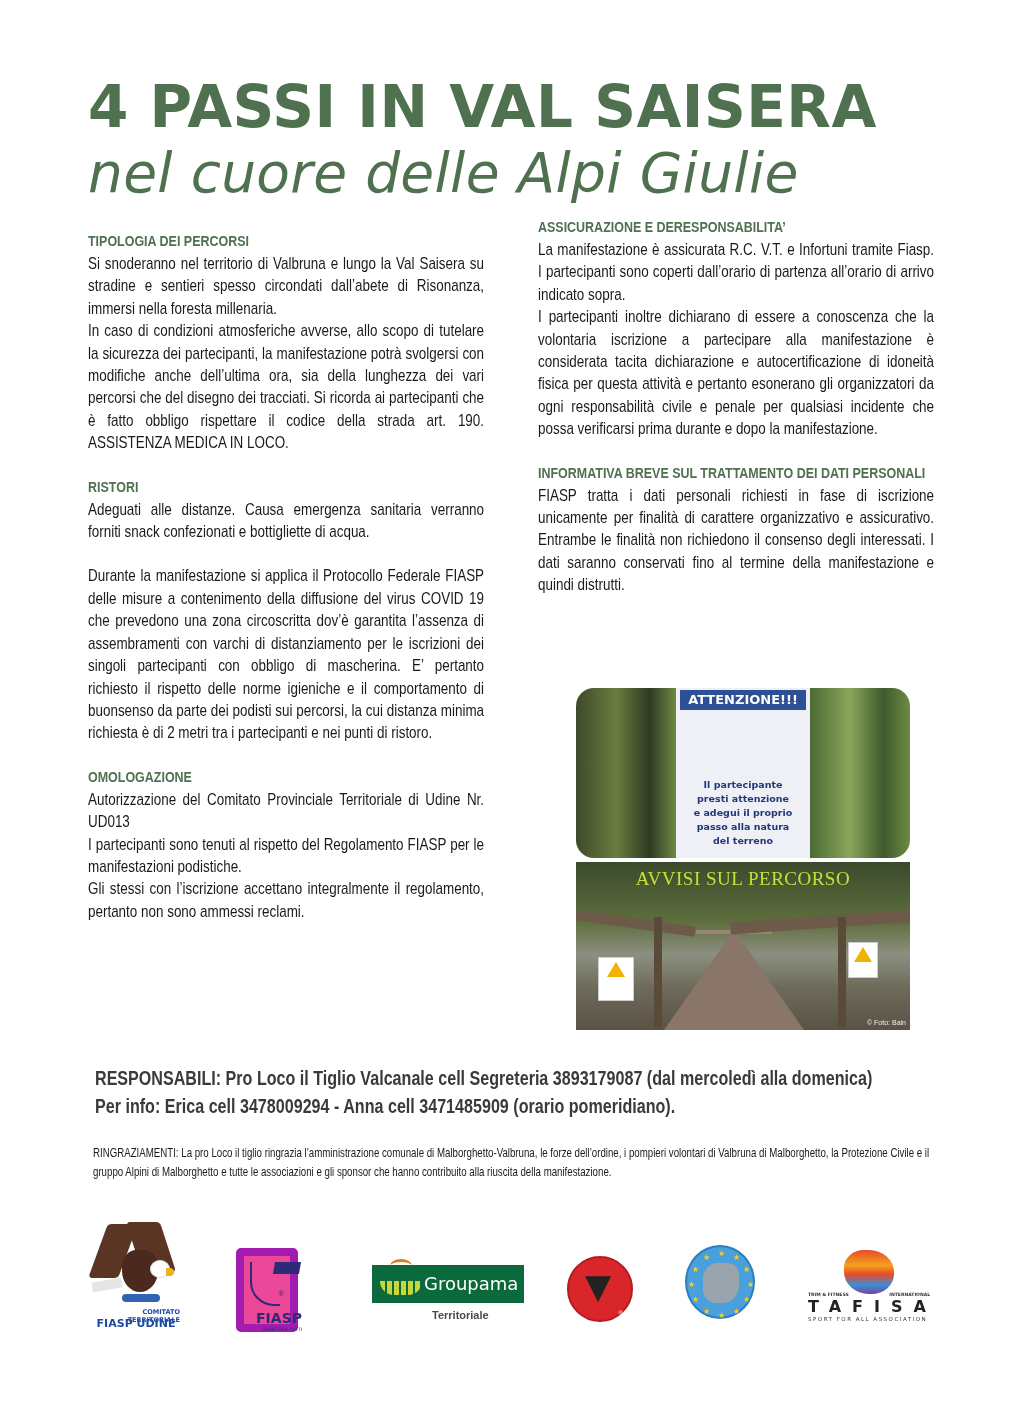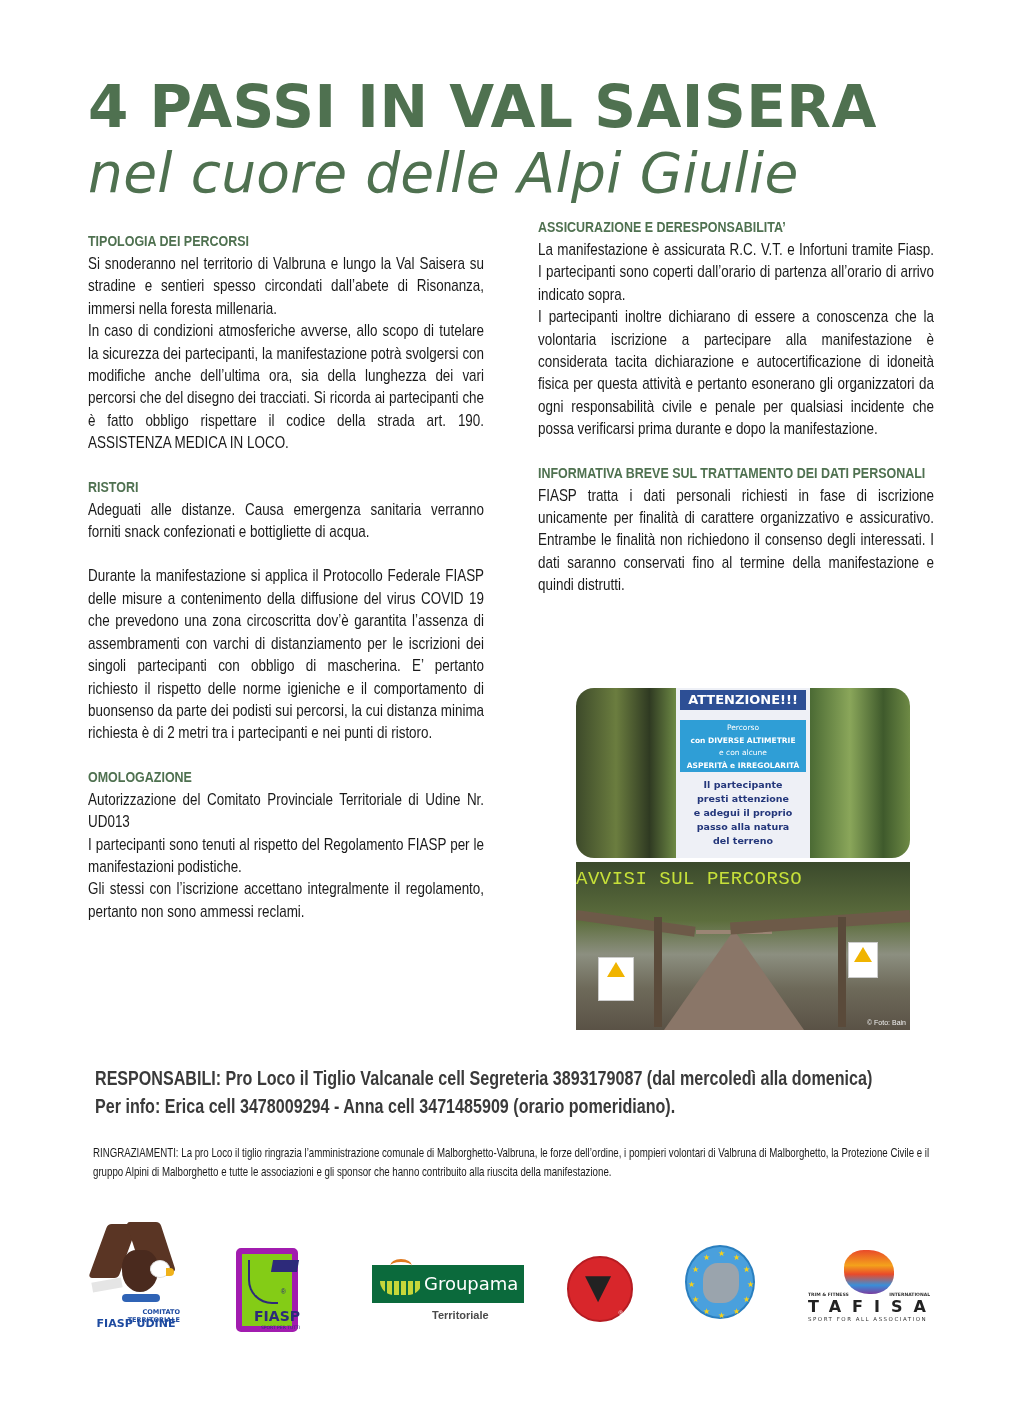--- a/index.html
+++ b/index.html
@@ -79,22 +79,22 @@
       position: absolute; left: 120px; top: 68px; width: 76px; height: 4px; background: #9a8574;
     }
     .rail-left { position: absolute; left: 0; top: 48px; width: 120px; height: 10px; background: #6d5a48; transform: rotate(8deg); transform-origin: left; }
     .rail-right { position: absolute; right: 0; top: 48px; width: 180px; height: 12px; background: #6d5a48; transform: rotate(-4deg); transform-origin: right; }
     .post-l { position: absolute; left: 78px; top: 55px; width: 8px; height: 110px; background: #5a4a3a; }
     .post-r { position: absolute; left: 262px; top: 55px; width: 8px; height: 110px; background: #5a4a3a; }
     .warn-l { position: absolute; left: 22px; top: 95px; width: 36px; height: 44px; background: #ffffff; border: 1px solid #ccc; }
     .warn-r { position: absolute; left: 272px; top: 80px; width: 30px; height: 36px; background: #ffffff; border: 1px solid #ccc; }
     .warn-tri { position: absolute; left: 50%; top: 4px; margin-left: -9px; width: 0; height: 0; border-left: 9px solid transparent; border-right: 9px solid transparent; border-bottom: 15px solid #f0b400; }
     .avvisi {
-      position: absolute; left: 0; top: 6px; width: 334px; text-align: left;
-      font-family: Liberation Mono, monospace; font-size: 19px; color: #c6e039;
+      position: absolute; left: 0; top: 6px; width: 334px; text-align: center;
+      font-family: Liberation Serif, serif; font-size: 19px; color: #c6e039;
       letter-spacing: 0.5px;
     }
     .credit { position: absolute; right: 4px; bottom: 4px; font-size: 7px; color: #f0f0f0; }
 
     .resp {
       position: absolute; left: 95px; top: 1064px; width: 860px;
       font-family: "Liberation Sans", sans-serif; font-weight: bold;
       font-size: 20px; line-height: 28px; color: #3a3a3a;
       transform: scaleX(0.805); transform-origin: left top; width: 1070px; white-space: nowrap;
     }
@@ -110,21 +110,21 @@
     .eagle-body { position: absolute; left: 30px; top: 30px; width: 36px; height: 42px; background: #4a2a1e; border-radius: 40% 40% 50% 50%; }
     .eagle-wing-l { position: absolute; left: 6px; top: 4px; width: 30px; height: 54px; background: #5a3524; transform: skewX(-20deg); border-radius: 4px; }
     .eagle-wing-r { position: absolute; left: 42px; top: 2px; width: 34px; height: 50px; background: #5a3524; transform: skewX(18deg); border-radius: 4px; }
     .eagle-head { position: absolute; left: 58px; top: 40px; width: 20px; height: 18px; background: #ffffff; border-radius: 50%; border: 1px solid #ddd; }
     .eagle-beak { position: absolute; left: 74px; top: 48px; width: 8px; height: 8px; background: #f0b21a; border-radius: 0 50% 50% 0; }
     .eagle-tail { position: absolute; left: 0; top: 60px; width: 30px; height: 10px; background: #e5e5e5; transform: rotate(-10deg); }
     .eagle-feet { position: absolute; left: 30px; top: 74px; width: 38px; height: 8px; background: #2f63b5; border-radius: 4px; }
     .eagle-cap1 { position: absolute; left: 0; top: 88px; width: 88px; text-align: right; font-size: 6.5px; font-weight: bold; color: #1d4aa0; font-family: "DejaVu Sans", sans-serif; }
     .eagle-cap2 { position: absolute; left: 0; top: 97px; width: 88px; text-align: center; font-size: 11px; font-weight: bold; color: #1d4aa0; font-family: "DejaVu Sans", sans-serif; }
 
-    .logo-fiasp { left: 236px; top: 1248px; width: 62px; height: 84px; border: 6px solid #a21caf; border-radius: 5px; background: #84cc16; }
+    .logo-fiasp { left: 236px; top: 1248px; width: 62px; height: 84px; border: 8px solid #a21caf; border-radius: 5px; background: #ec4899; }
     .fiasp-foot { position: absolute; left: 30px; top: 6px; width: 26px; height: 12px; background: #2d2a7a; transform: skewX(-10deg); }
     .fiasp-curve { position: absolute; left: 6px; top: 6px; width: 30px; height: 44px; border-left: 2px solid #2d2a7a; border-bottom: 2px solid #2d2a7a; border-radius: 0 0 0 24px; }
     .fiasp-reg { position: absolute; right: 6px; top: 34px; font-size: 7px; color: #2d2a7a; }
     .fiasp-name { position: absolute; left: 0; top: 54px; width: 58px; text-align: right; font-weight: bold; font-size: 14px; color: #2d2a7a; font-family: "DejaVu Sans", sans-serif; }
     .fiasp-tag { position: absolute; left: 0; top: 71px; width: 58px; text-align: right; font-size: 4.5px; color: #2d2a7a; font-family: "DejaVu Sans", sans-serif; }
 
     .logo-groupama { left: 372px; top: 1265px; width: 152px; height: 60px; }
     .groupama-box { position: absolute; left: 0; top: 0; width: 152px; height: 38px; background: #0b6a3c; }
     .groupama-arc { position: absolute; left: 18px; top: -6px; width: 22px; height: 14px; border-top: 3px solid #e07a1f; border-radius: 50% 50% 0 0; }
     .groupama-sun { position: absolute; left: 8px; top: 16px; width: 42px; height: 14px; background: repeating-linear-gradient(90deg, #c7d63a 0 5px, #0b6a3c 5px 7px); border-radius: 0 0 20px 20px; }
@@ -195,26 +195,20 @@
     <div class="sec-body">
       <p>FIASP tratta i dati personali richiesti in fase di iscrizione unicamente per finalità di carattere organizzativo e assicurativo. Entrambe le finalità non richiedono il consenso degli interessati. I dati saranno conservati fino al termine della manifestazione e quindi distrutti.</p>
     </div>
   </section>
 </div>
 
 <div class="photo">
   <div class="photo-top">
     <div class="sign">
       <div class="sign-head">ATTENZIONE!!!</div>
-      <div class="sign-blue">
-        <div>Percorso</div>
-        <div class="b">con DIVERSE ALTIMETRIE</div>
-        <div>e con alcune</div>
-        <div class="b">ASPERITÀ e IRREGOLARITÀ</div>
-      </div>
       <div class="sign-text">
         <div>Il partecipante</div>
         <div>presti attenzione</div>
         <div>e adegui il proprio</div>
         <div>passo alla natura</div>
         <div>del terreno</div>
       </div>
     </div>
   </div>
   <div class="photo-bottom">

